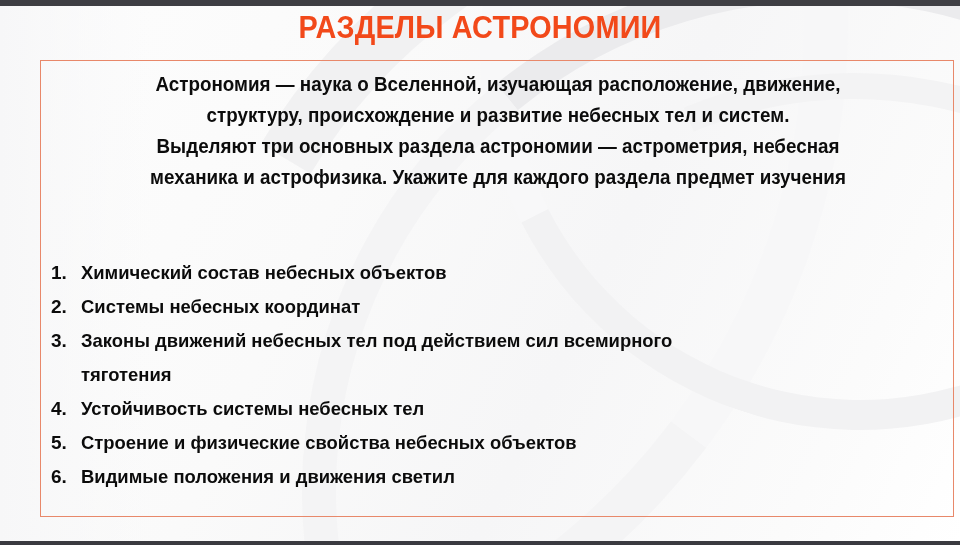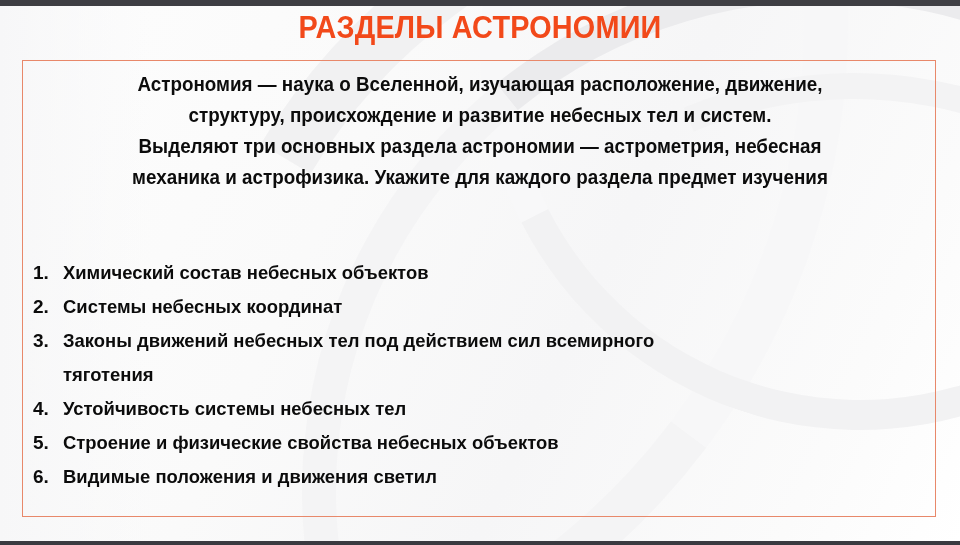--- a/index.html
+++ b/index.html
@@ -113,21 +113,21 @@
     color: #f2491a;
     font-family: "Liberation Sans", sans-serif;
     transform: scaleX(0.93);
     transform-origin: center top;
     white-space: nowrap;
   }
 
   
   .frame {
     position: absolute;
-    left: 22px;
+    left: 40px;
     top: 60px;
     width: 914px;
     height: 457px;
     border: 1.5px solid #e8886a;
     box-sizing: border-box;
     background: transparent;
     z-index: 3;
   }
 
   

